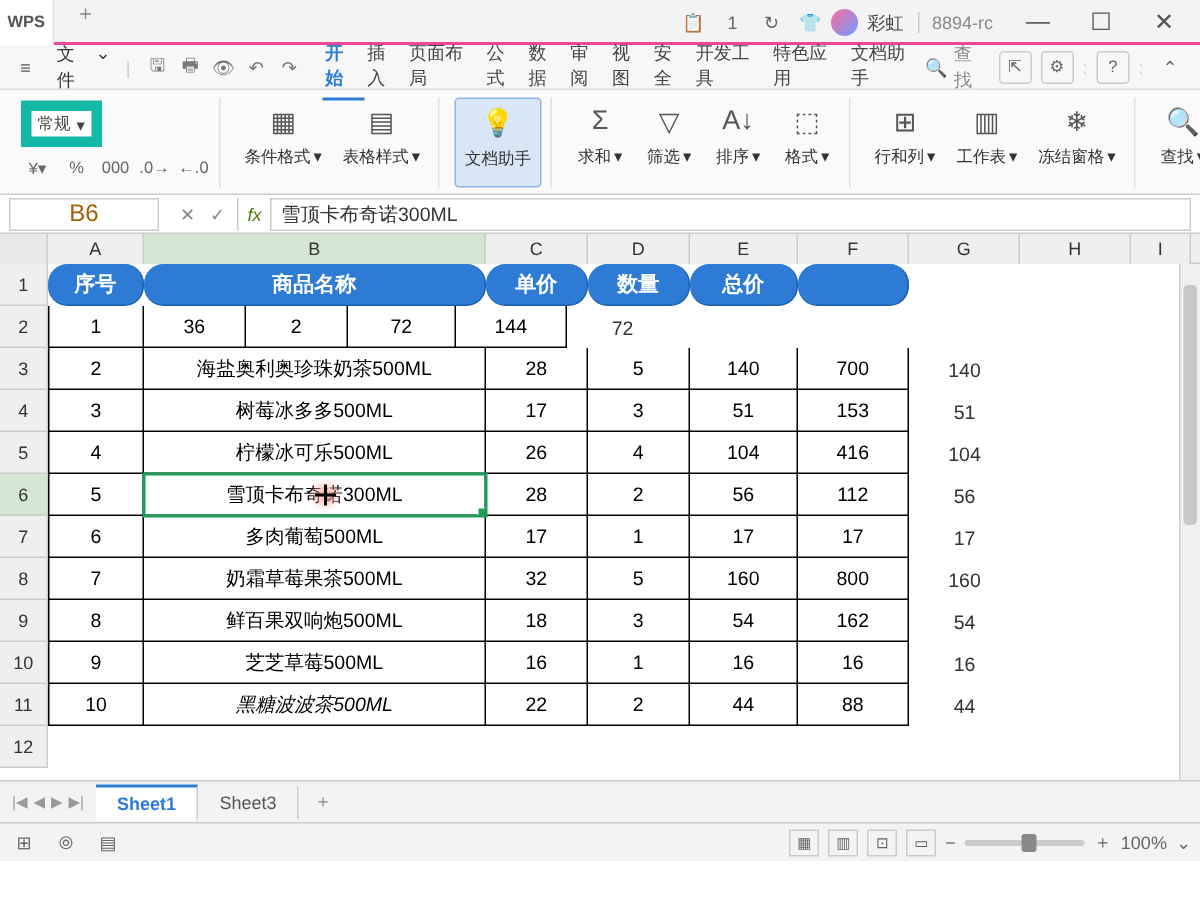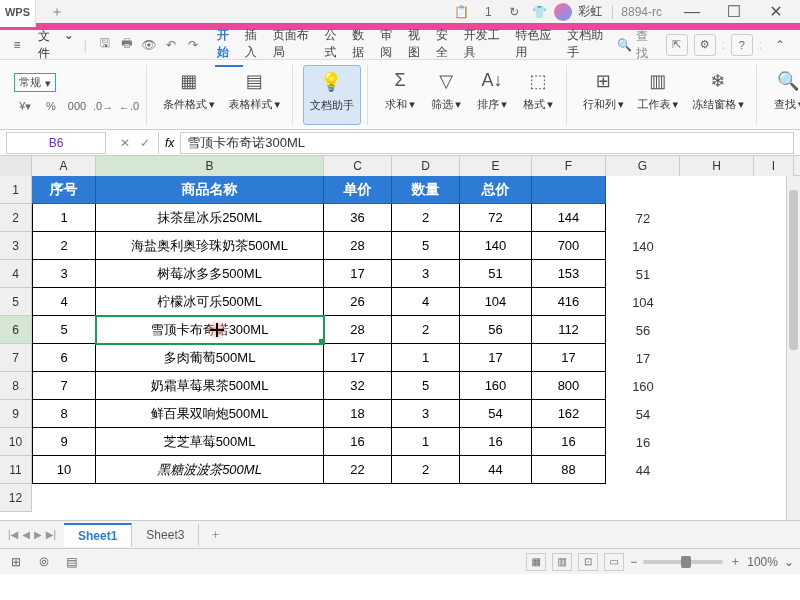--- a/index.html
+++ b/index.html
@@ -1,17 +1,17 @@
 <!DOCTYPE html>
 <html><head>
 <meta charset="utf-8">
 <style>
 * { margin:0; padding:0; box-sizing:border-box; font-family:"Microsoft YaHei","Segoe UI",sans-serif; }
 body { width:800px; height:600px; background:#fff; overflow:hidden; position:relative; }
-.titlebar { height:30px; background:#f3f3f3; display:flex; align-items:center; border-bottom:7px solid #ec4899; }
+.titlebar { height:30px; background:#f3f3f3; display:flex; align-items:flex-start; border-bottom:2px solid #ec4899; }
 .logo { width:36px; height:30px; background:#fff; display:flex; align-items:center; justify-content:center; color:#555; font-size:11px; font-weight:bold; border-right:1px solid #e0e0e0; }
 .titlebar-tab { height:22px; margin:4px 0 0 40px; padding:0 10px; background:#fff; border:1px solid #ccc; border-bottom:none; border-radius:3px 3px 0 0; display:flex; align-items:center; gap:6px; font-size:12px; }
 .tab-icon { width:14px; height:14px; background:#1a9e55; border-radius:2px; display:inline-block; position:relative; }
 .tab-icon::after { content:"S"; color:#fff; font-size:9px; position:absolute; top:1px; left:3px; }
 .plus-tab { margin-left:14px; color:#888; font-size:14px; cursor:pointer; }
 .titlebar-right { margin-left:auto; display:flex; align-items:center; gap:2px; padding-right:4px; }
 .title-btn { width:24px; height:24px; display:flex; align-items:center; justify-content:center; color:#666; font-size:12px; cursor:pointer; }
 .winbtn { width:40px; height:30px; display:flex; align-items:center; justify-content:center; color:#555; }
 .avatar { width:18px; height:18px; border-radius:50%; background:linear-gradient(135deg,#ff6b9d,#6b9dff); margin-right:4px; }
 .username { font-size:12px; color:#444; }
@@ -27,46 +27,46 @@
 .tab { padding:4px 2px; color:#444; cursor:pointer; font-size:12px; }
 .tab.active { color:#2e7bd6; font-weight:bold; border-bottom:2px solid #2e7bd6; }
 .menu-right { margin-left:auto; display:flex; align-items:center; gap:6px; padding-right:8px; }
 .search-box { font-size:12px; color:#888; display:flex; align-items:center; gap:4px; cursor:pointer; }
 .icon-btn { width:22px; height:22px; border:1px solid #ccc; border-radius:3px; display:flex; align-items:center; justify-content:center; color:#666; font-size:11px; cursor:pointer; }
 
 .ribbon { height:70px; background:#fafafa; border-bottom:1px solid #ccc; display:flex; align-items:center; padding:4px 8px; gap:4px; }
 .ribbon-group { display:flex; flex-direction:column; justify-content:center; gap:4px; padding:0 6px; border-right:1px solid #e0e0e0; height:60px; }
 .ribbon-group:last-child { border-right:none; }
 .fmt-row { display:flex; align-items:center; gap:4px; }
-.fmt-select { font-size:11px; border:1px solid #14b8a6; padding:1px 4px; background:#fff; color:#444; display:flex; align-items:flex-end; gap:4px; cursor:pointer; }
+.fmt-select { font-size:11px; border:7px solid #14b8a6; padding:1px 4px; background:#fff; color:#444; display:flex; align-items:flex-end; gap:4px; cursor:pointer; }
 .fmt-btn { width:22px; height:20px; display:flex; align-items:center; justify-content:center; color:#666; font-size:11px; cursor:pointer; }
 .big-btn { display:flex; flex-direction:column; align-items:center; gap:2px; padding:2px 6px; cursor:pointer; min-width:44px; }
 .big-btn.active { background:#d8e6f5; border:1px solid #8fb8e8; border-radius:3px; }
 .big-btn .bicon { width:28px; height:28px; display:flex; align-items:center; justify-content:center; color:#555; font-size:18px; }
 .big-btn .blabel { font-size:11px; color:#333; white-space:nowrap; display:flex; align-items:center; gap:2px; }
 
 .fxbar { height:26px; background:#fff; border-bottom:1px solid #ccc; display:flex; align-items:center; }
-.namebox { width:100px; height:22px; margin:2px 6px; border:1px solid #ccc; display:flex; align-items:center; padding:0 6px; font-size:12px; color:#6d28d9; justify-content:center; }
+.namebox { width:100px; height:22px; margin:2px 6px; border:1px solid #ccc; display:flex; align-items:center; padding:0 6px; font-size:16px; color:#a16207; justify-content:center; }
 .fx-btns { display:flex; gap:2px; padding:0 4px; border-right:1px solid #ccc; height:22px; align-items:center; }
 .fx-btns span { width:18px; display:flex; justify-content:center; color:#888; font-size:12px; cursor:pointer; }
-.fx-label { padding:0 6px; color:#000000; font-style:italic; font-size:12px; }
+.fx-label { padding:0 6px; color:#4d7c0f; font-style:italic; font-size:12px; }
 .formula-input { flex:1; height:22px; border:1px solid #ccc; margin-right:6px; padding:0 6px; font-size:13px; color:#333; display:flex; align-items:center; }
 
 .grid-area { position:relative; height:364px; overflow:hidden; background:#fff; }
 .colheads { position:absolute; top:0; left:0; right:0; height:20px; display:flex; background:#efefef; border-bottom:1px solid #ccc; }
 .corner { width:32px; height:20px; border-right:1px solid #ccc; background:#e8e8e8; }
 .ch { height:20px; border-right:1px solid #ccc; display:flex; align-items:center; justify-content:center; font-size:12px; color:#333; background:#efefef; }
 .ch.sel { background:#d4e6d4; }
 .rowheads { position:absolute; top:20px; left:0; width:32px; background:#efefef; border-right:1px solid #ccc; }
 .rh { height:28px; border-bottom:1px solid #ccc; display:flex; align-items:center; justify-content:center; font-size:12px; color:#333; }
 .rh.sel { background:#d4e6d4; }
 .cells { position:absolute; top:20px; left:32px; right:14px; bottom:0; }
 .row { display:flex; height:28px; }
 .cell { border-right:1px solid #d4d4d4; border-bottom:1px solid #d4d4d4; display:flex; align-items:center; justify-content:center; font-size:13px; color:#000; overflow:hidden; }
-.hdr-row .cell { background:#2e7bd6; color:#fff; font-weight:bold; font-size:14px; border-right:1px solid #1a5fa8; border-bottom:1px solid #1a5fa8; }
+.hdr-row .cell { background:#2e7bd6; color:#fff; font-weight:bold; font-size:14px; border-right:1px solid #1a5fa8; border-bottom:1px solid #1a5fa8;border-radius:13px; }
 .data-row .cell { border:1px solid #000; border-top:none; border-left:none; }
 .data-row .cell:first-child { border-left:1px solid #000; }
 .data-row:first-of-type .cell { border-top:1px solid #000; }
 .gcol { color:#333; font-size:13px; }
 .selected-cell { outline:2px solid #1a9e55; outline-offset:-1px; position:relative; }
 .selected-cell::after { content:""; position:absolute; right:-3px; bottom:-3px; width:6px; height:6px; background:#1a9e55; border:1px solid #fff; }
 .cursor-highlight { position:absolute; width:22px; height:22px; background:radial-gradient(circle,#ffb0a0 0%,transparent 70%); border-radius:50%; pointer-events:none; }
 .cross-cursor { position:absolute; width:14px; height:14px; pointer-events:none; }
 .cross-cursor::before,.cross-cursor::after { content:""; position:absolute; background:#000; }
 .cross-cursor::before { width:14px; height:2px; top:6px; left:0; }
@@ -262,21 +262,20 @@
       <div class="row hdr-row">
         <div class="cell " style="width: 64px;">序号</div>
         <div class="cell " style="width: 228px;">商品名称</div>
         <div class="cell " style="width: 68px;">单价</div>
         <div class="cell " style="width: 68px;">数量</div>
         <div class="cell " style="width: 72px;">总价</div>
         <div class="cell " style="width: 74px;"></div>
       </div>
       <div class="row data-row">
         <div class="cell " style="width: 64px;">1</div>
-        <div class="cell " style="width: 228px;">抹茶星冰乐250ML</div>
         <div class="cell " style="width: 68px;">36</div>
         <div class="cell " style="width: 68px;">2</div>
         <div class="cell " style="width: 72px;">72</div>
         <div class="cell " style="width: 74px; border-top: none; border-right: 1px solid rgb(0, 0, 0); border-bottom: 1px solid rgb(0, 0, 0); border-left: none; border-image: initial;">144</div>
         <div class="cell gcol" style="width: 74px; border: none;">72</div>
       </div>
       <div class="row data-row">
         <div class="cell " style="width: 64px;">2</div>
         <div class="cell " style="width: 228px; text-align: center;">海盐奥利奥珍珠奶茶500ML</div>
         <div class="cell " style="width: 68px;">28</div>

